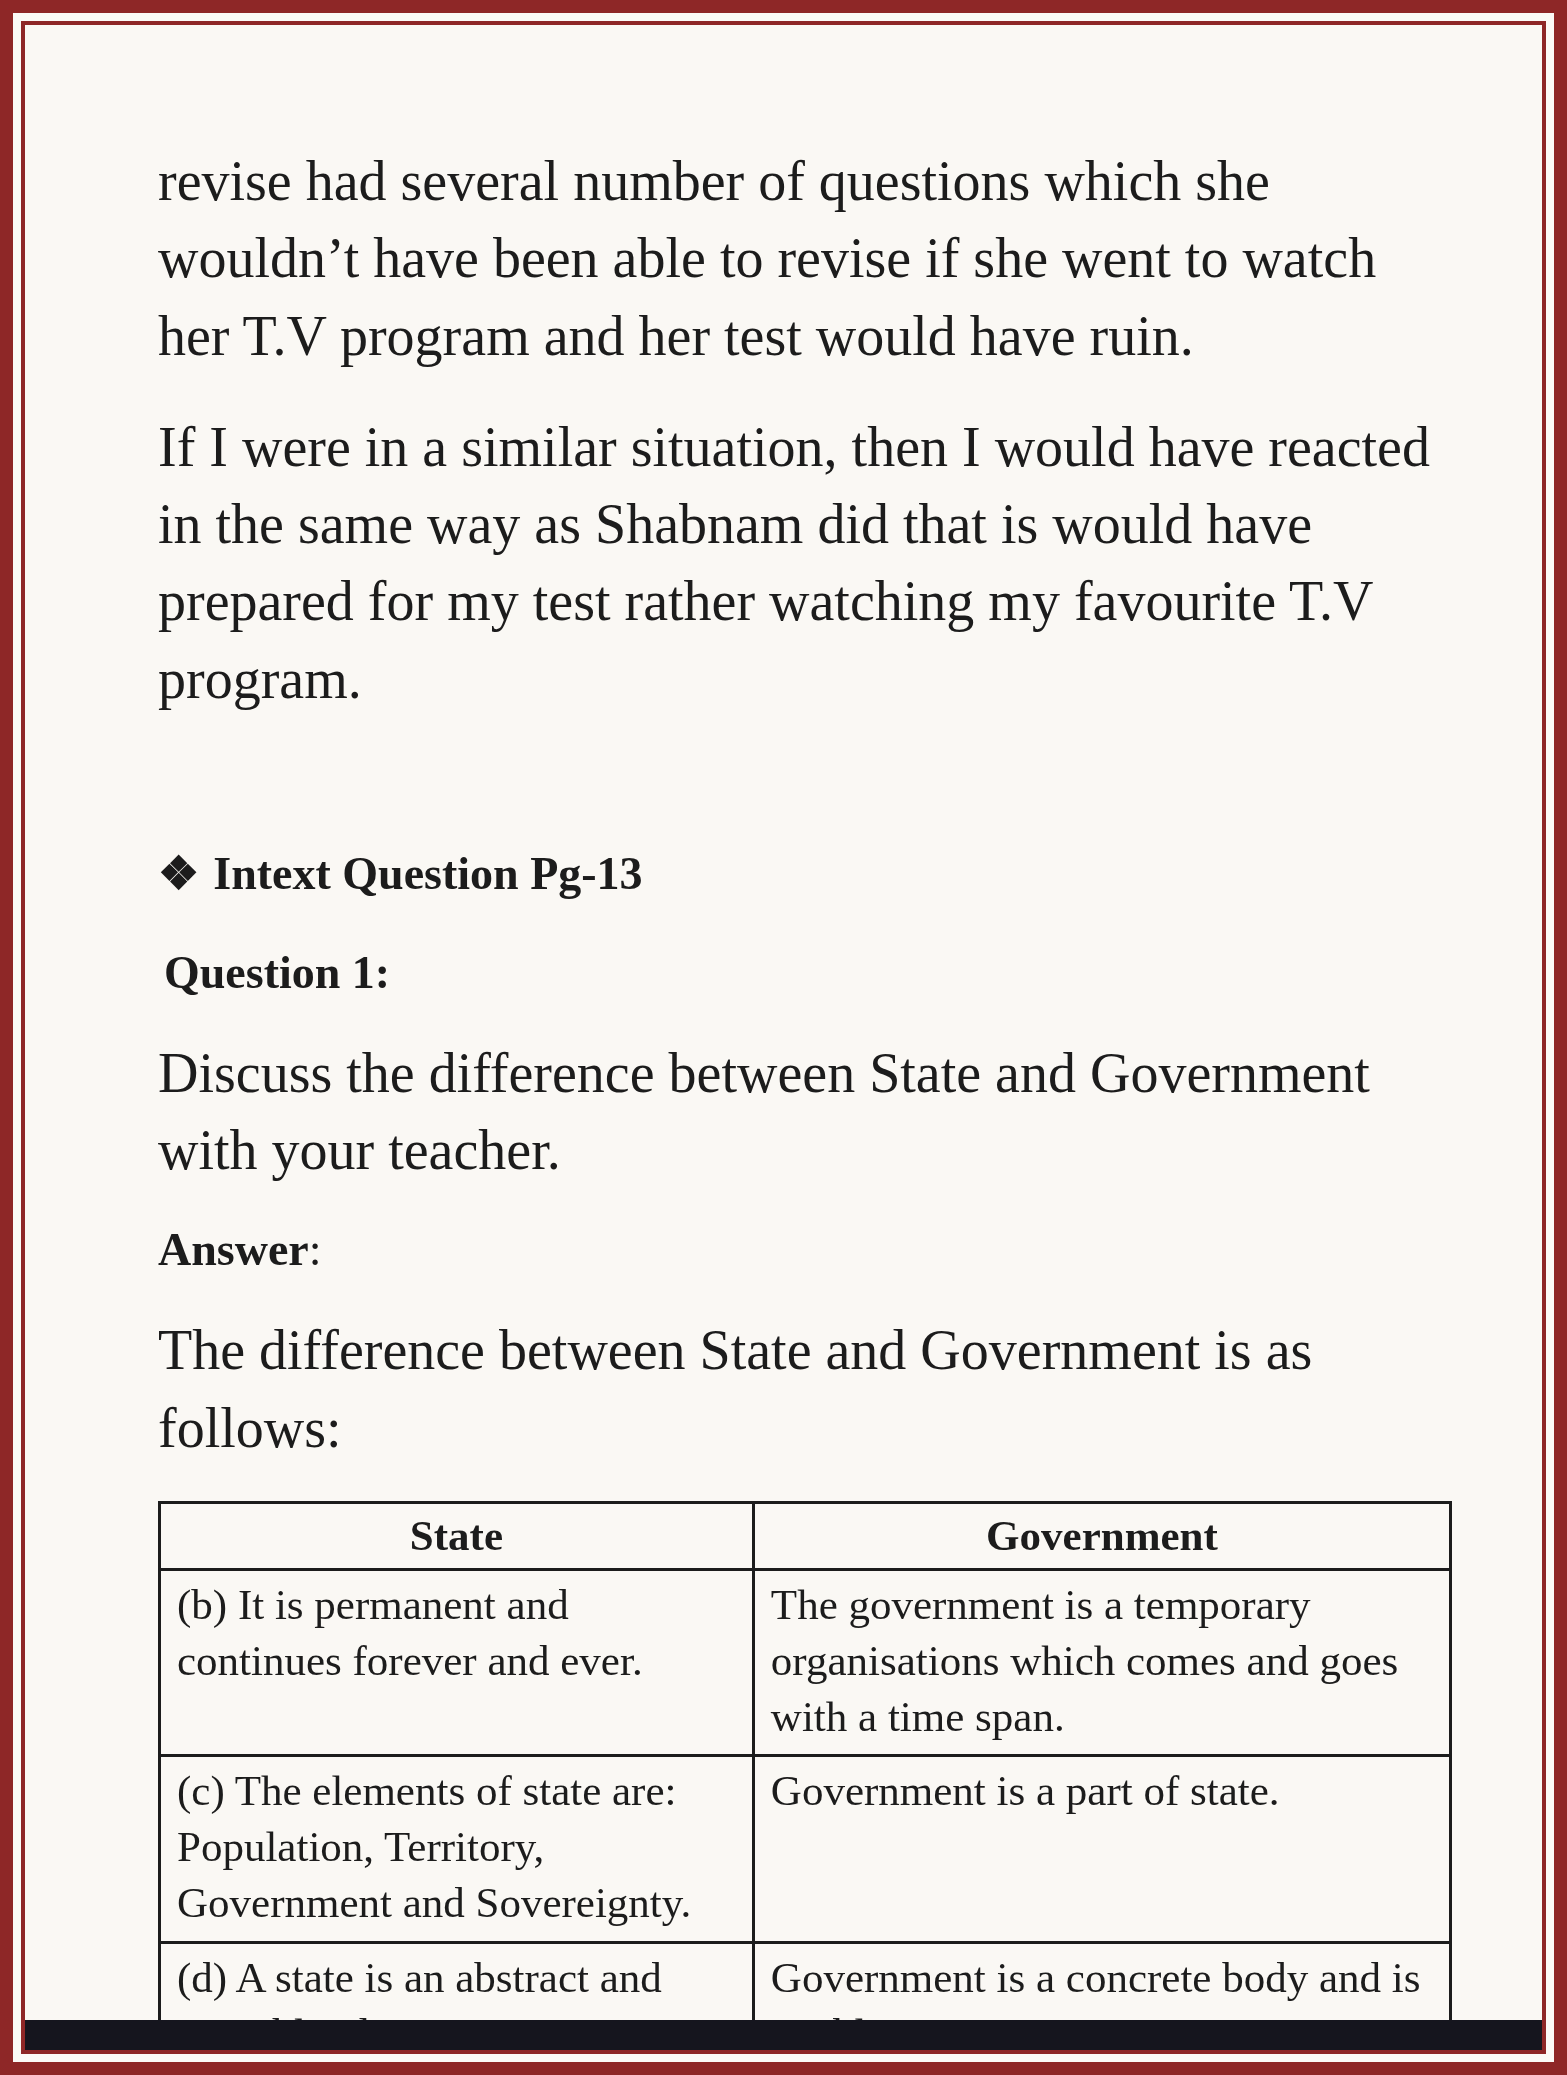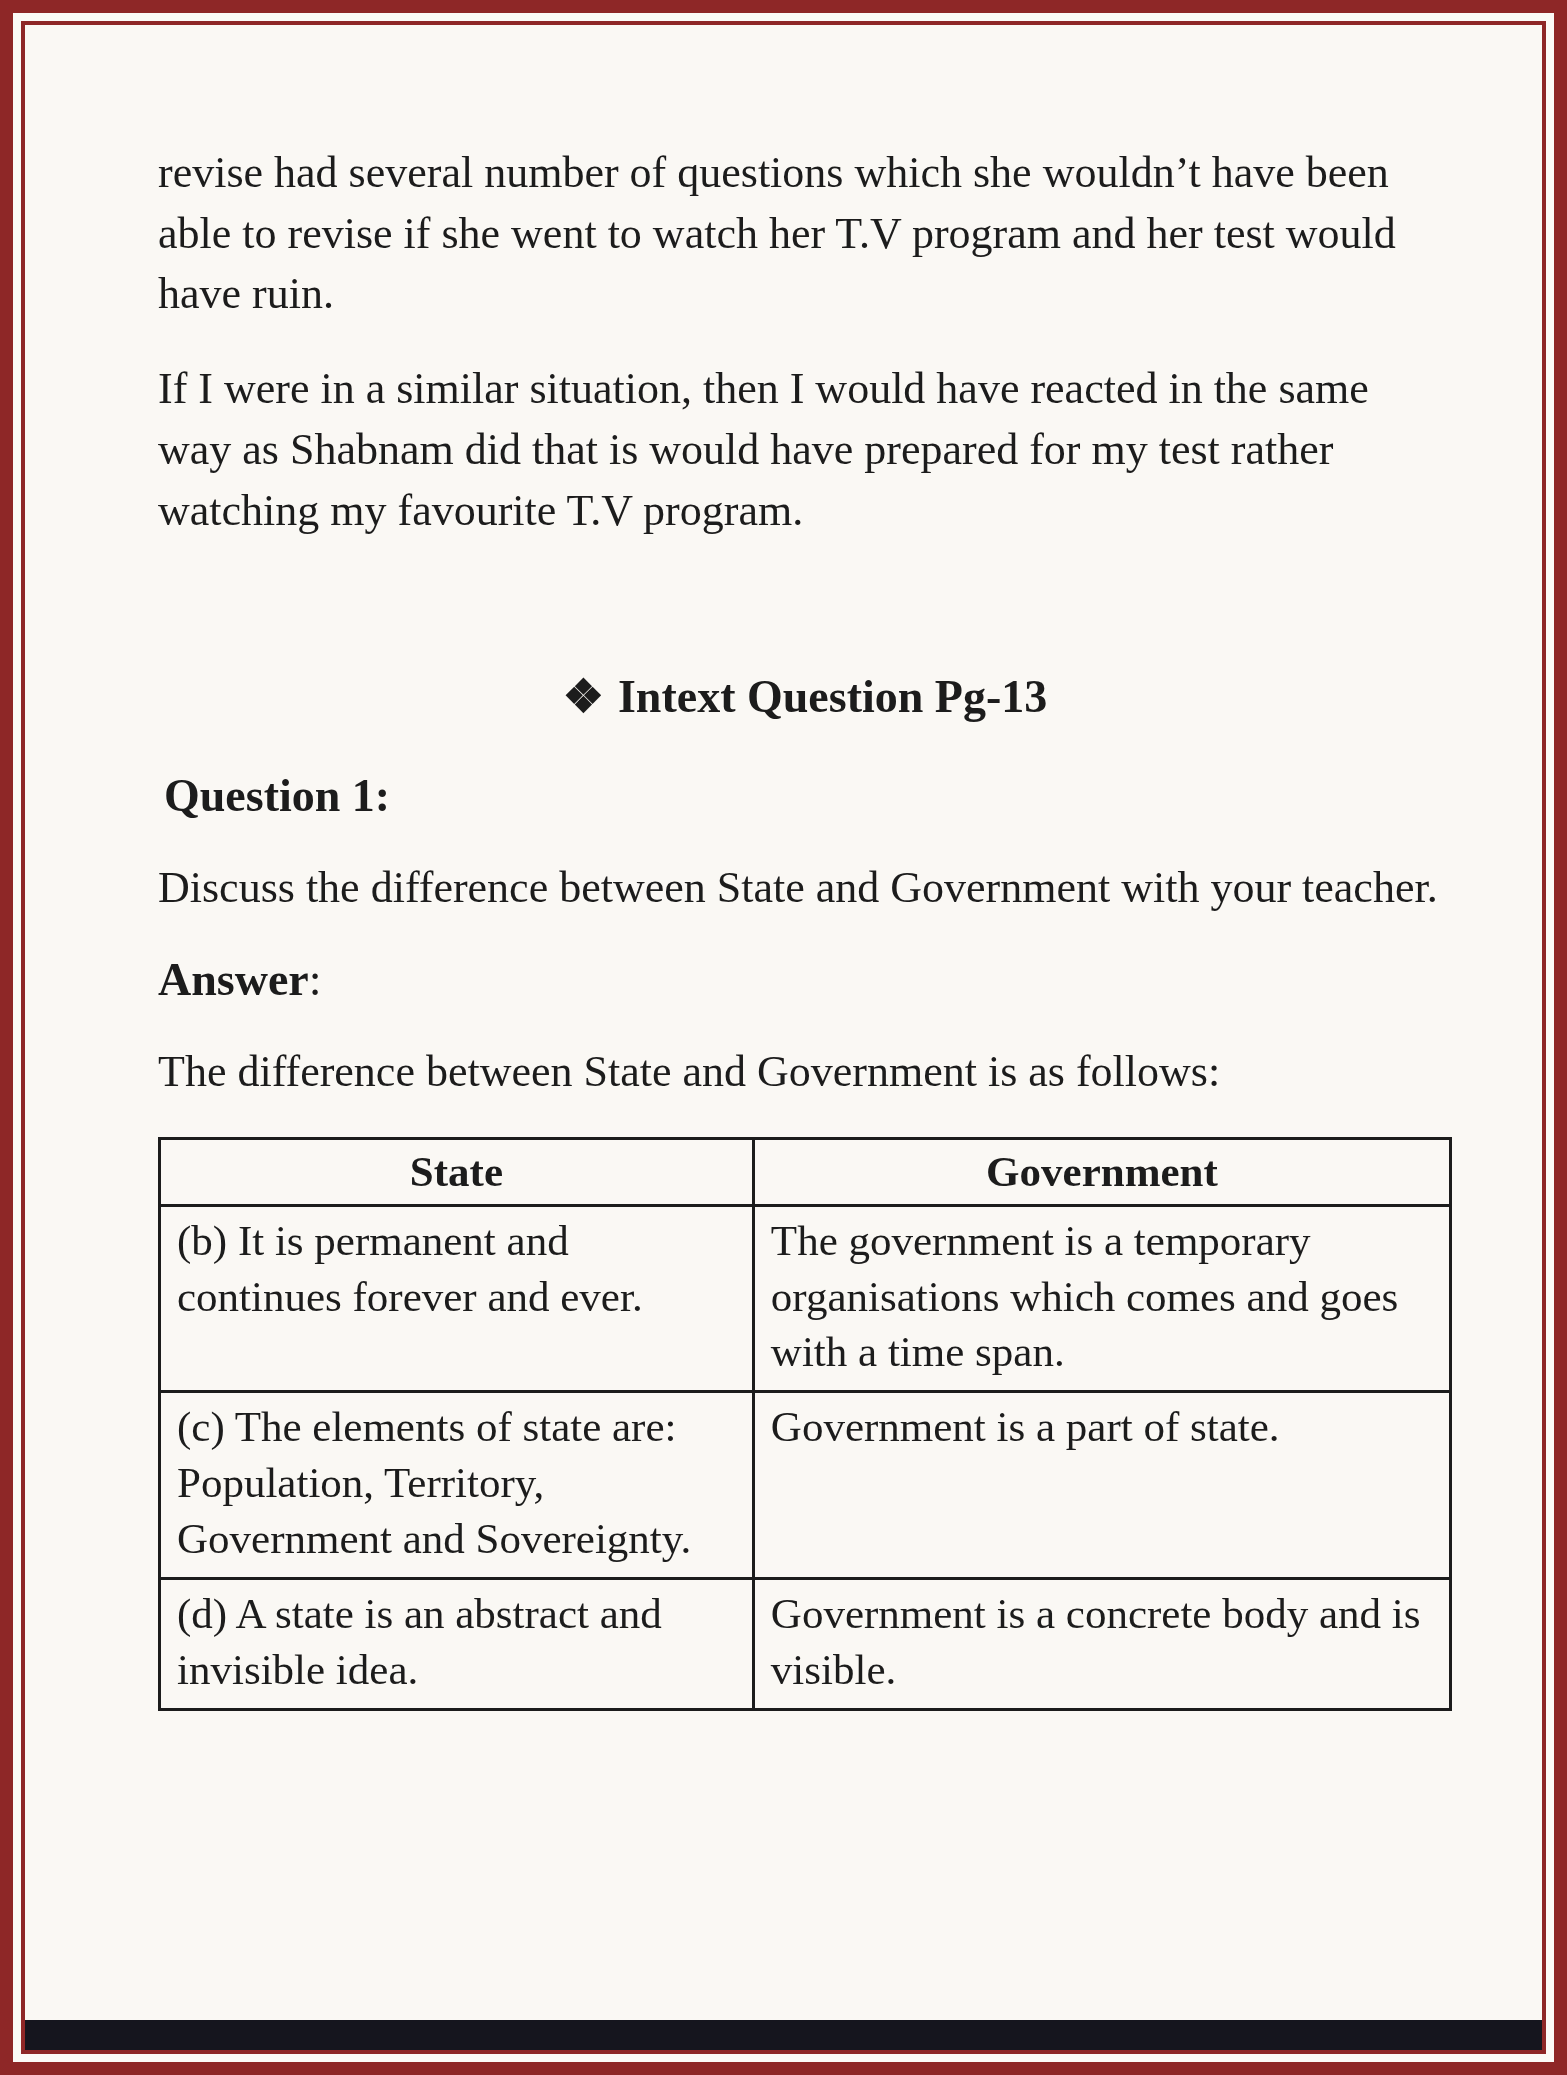--- a/index.html
+++ b/index.html
@@ -29,27 +29,27 @@
     height: 100%;
     border: 4px solid #8e2727;
     background: #faf8f4;
     overflow: hidden;
   }
   .content {
     box-sizing: border-box;
     padding: 118px 90px 0 133px;
   }
   p.body-text {
-    font-size: 44px;
+    font-size: 56px;
     line-height: 1.38;
     margin: 0 0 34px 0;
     max-width: 1320px;
   }
   .section-heading {
-    text-align: center;
+    text-align: left;
     font-weight: bold;
     font-size: 46px;
     margin: 128px 0 46px 0;
   }
   .section-heading .bullet {
     margin-right: 14px;
   }
   .q-label {
     font-weight: bold;
     font-size: 46px;

